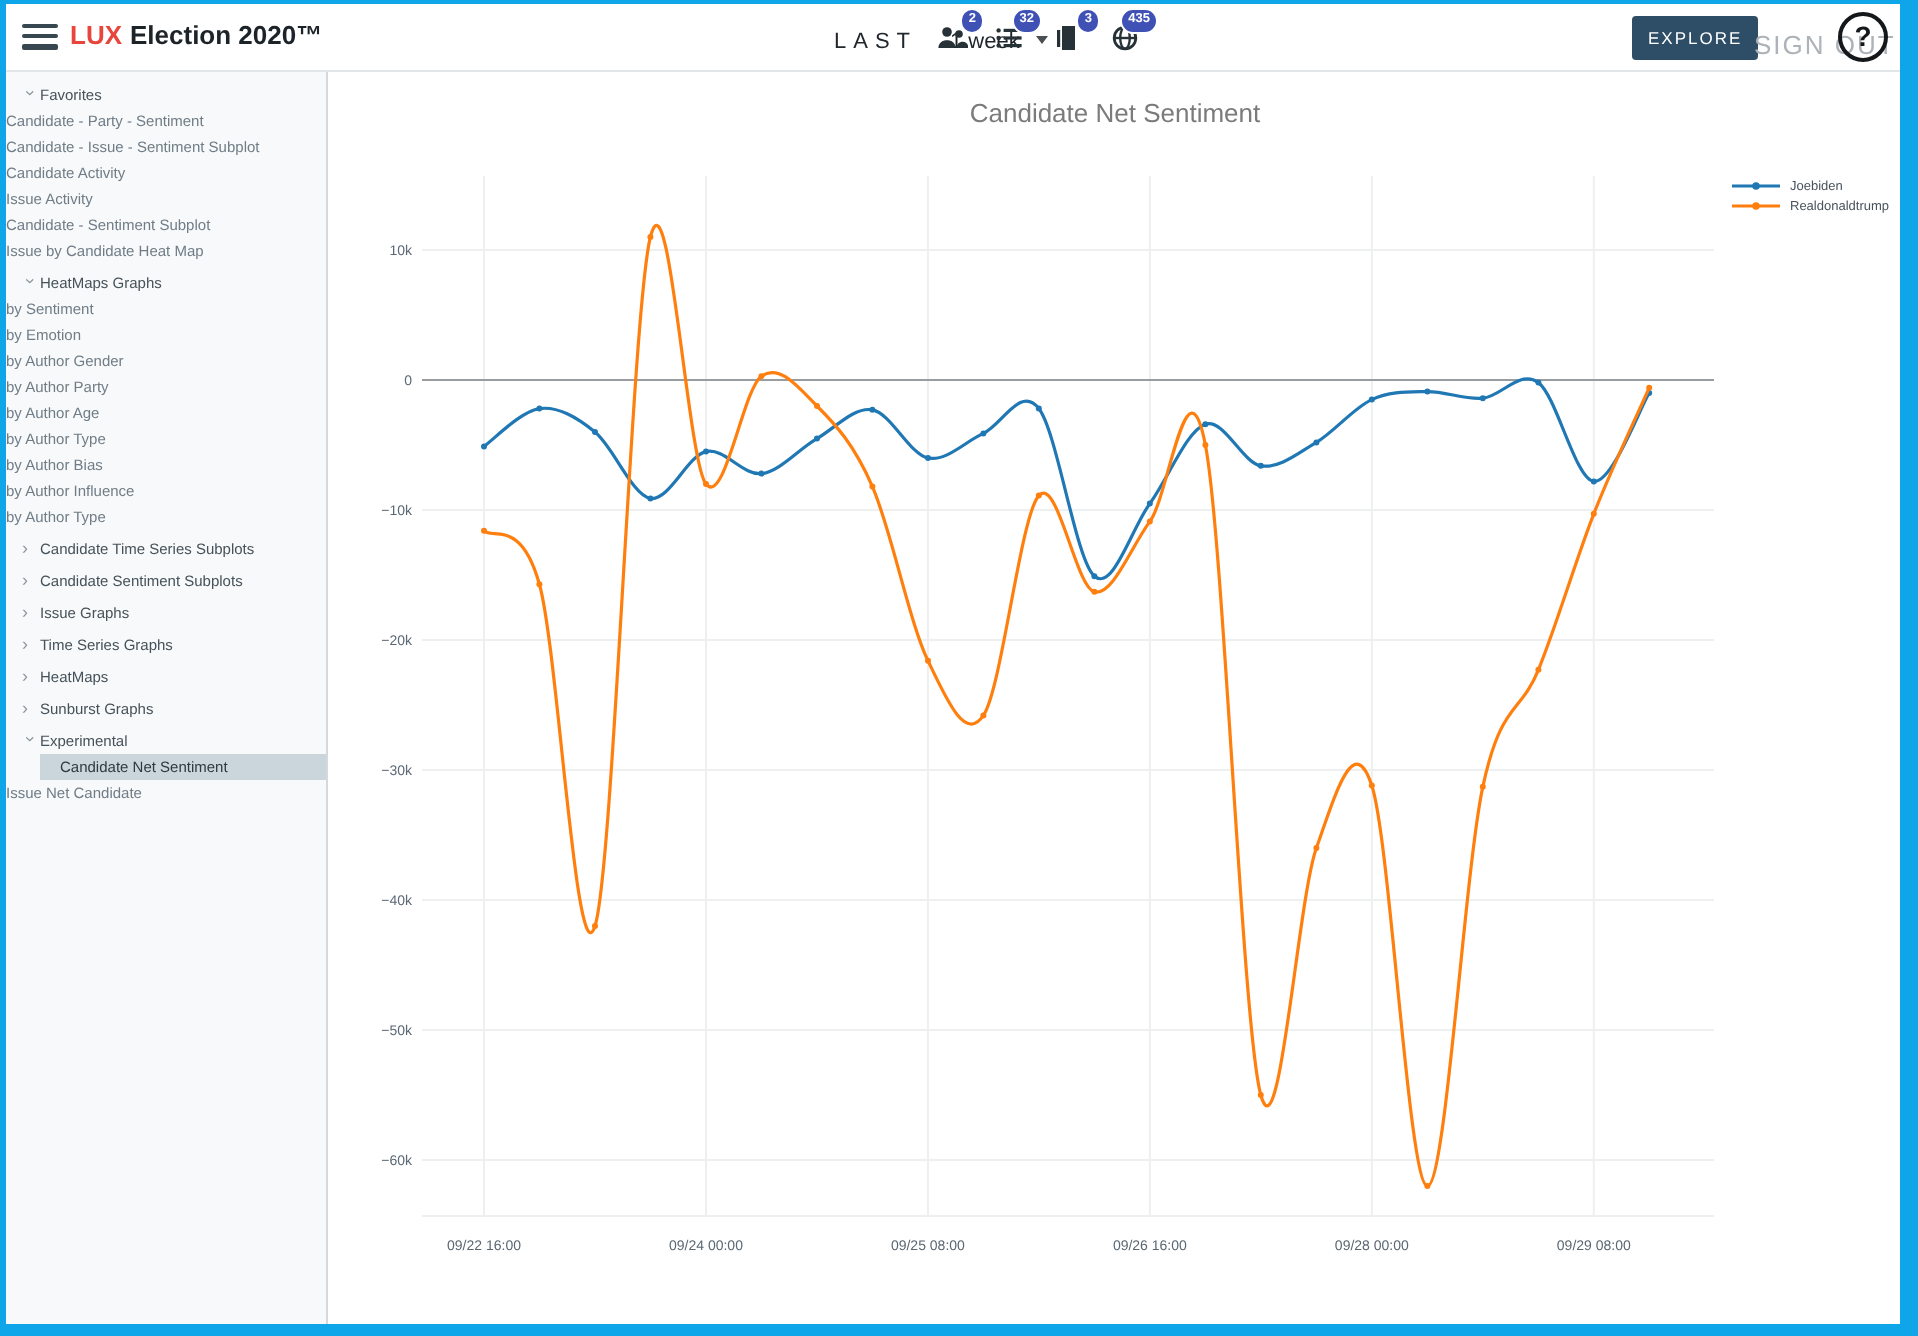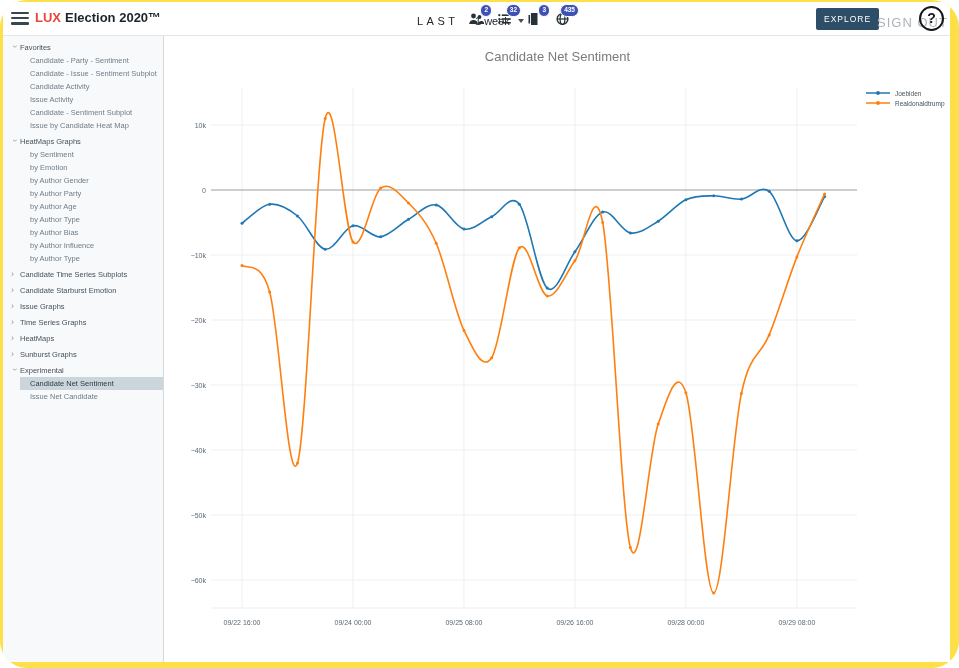--- a/index.html
+++ b/index.html
@@ -1,17 +1,17 @@
 <!DOCTYPE html>
 <html><head>
 <meta charset="utf-8">
 <style>
   * { margin:0; padding:0; box-sizing:border-box; }
   html,body { width:959px; height:668px; font-family:"Liberation Sans", sans-serif; }
-  .app { position:relative; width:959px; height:668px; background:#fde047; overflow:hidden;border-radius:27px; }
+  .app { position:relative; width:959px; height:668px; background:#0ea5e9; overflow:hidden; }
   .inner { position:absolute; left:3px; top:2px; width:947px; height:660px; background:#fff; overflow:hidden; }
 
   
   .topbar { position:absolute; left:0; top:0; width:100%; height:34px; background:#fff; border-bottom:1px solid #e3e6e9; }
   .hamburger { position:absolute; left:8px; top:10px; width:18px; height:14px; cursor:pointer; }
   .hamburger i { display:block; height:2.2px; background:#37474f; margin-bottom:3px; border-radius:1px; }
   .brand { position:absolute; left:32px; top:8px; font-size:13px; font-weight:bold; white-space:nowrap; }
   .brand .lux { color:#e8453c; }
   .brand .btitle { color:#1d2429; margin-left:4px; }
   .timerange { position:absolute; left:382px; top:9px; white-space:nowrap; cursor:pointer; }
@@ -26,21 +26,21 @@
   .signout { position:absolute; left:874px; top:13px; font-size:13px; letter-spacing:1px; color:#adb3b9; cursor:pointer; }
   .help { position:absolute; left:916px; top:4px; width:25px; height:25px; border:2.5px solid #14181b; border-radius:50%; text-align:center; font-weight:bold; font-size:14px; line-height:21px; color:#14181b; cursor:pointer; }
 
   
   .sidebar { position:absolute; left:0; top:34px; width:161px; bottom:0; background:#f8f9fa; border-right:1px solid #d3d9dd; padding-top:4px; overflow:hidden; }
   .tree-row { height:13px; line-height:13px; font-size:7.5px; white-space:nowrap; overflow:hidden; cursor:pointer; }
   .tree-parent { padding-left:8px; color:#46525a; margin-top:3px; }
   .tree-parent:first-child { margin-top:1px; }
   .chev { display:inline-block; width:9px; color:#8d979e; font-size:9px; }
   .chev.down { transform:rotate(90deg); transform-origin:35% 55%; }
-  .tree-child { padding-left:27px; color:#707d87; }
+  .tree-child { color:#707d87; }
   .tree-child.selected { background:#cbd6dc; margin-left:17px; padding-left:10px; color:#2e3940; }
 
   
   .main { position:absolute; left:162px; top:34px; right:0; bottom:0; background:#fff; }
   .chart-title { position:absolute; top:13px; width:100%; text-align:center; font-size:13px; color:#7b7b7b; }
   .legend { position:absolute; left:700px; top:52px; }
   .lg-row { display:flex; align-items:center; gap:4px; height:10px; cursor:pointer; }
   .lg-label { font-size:6.5px; color:#49525c; }
   #chart-svg { position:absolute; left:0; top:0; }
 </style>
@@ -118,21 +118,21 @@
         <div class="tree-row tree-child">by Sentiment</div>
         <div class="tree-row tree-child">by Emotion</div>
         <div class="tree-row tree-child">by Author Gender</div>
         <div class="tree-row tree-child">by Author Party</div>
         <div class="tree-row tree-child">by Author Age</div>
         <div class="tree-row tree-child">by Author Type</div>
         <div class="tree-row tree-child">by Author Bias</div>
         <div class="tree-row tree-child">by Author Influence</div>
         <div class="tree-row tree-child">by Author Type</div>
         <div class="tree-row tree-parent"><span class="chev">›</span><span>Candidate Time Series Subplots</span></div>
-        <div class="tree-row tree-parent"><span class="chev">›</span><span>Candidate Starburst Emotion</span></div>
+        <div class="tree-row tree-parent"><span class="chev">›</span><span>Candidate Sentiment Subplots</span></div>
         <div class="tree-row tree-parent"><span class="chev">›</span><span>Issue Graphs</span></div>
         <div class="tree-row tree-parent"><span class="chev">›</span><span>Time Series Graphs</span></div>
         <div class="tree-row tree-parent"><span class="chev">›</span><span>HeatMaps</span></div>
         <div class="tree-row tree-parent"><span class="chev">›</span><span>Sunburst Graphs</span></div>
         <div class="tree-row tree-parent"><span class="chev down">›</span><span>Experimental</span></div>
         <div class="tree-row tree-child selected">Candidate Net Sentiment</div>
         <div class="tree-row tree-child">Issue Net Candidate</div>
       </div>
 
     <div class="main">

